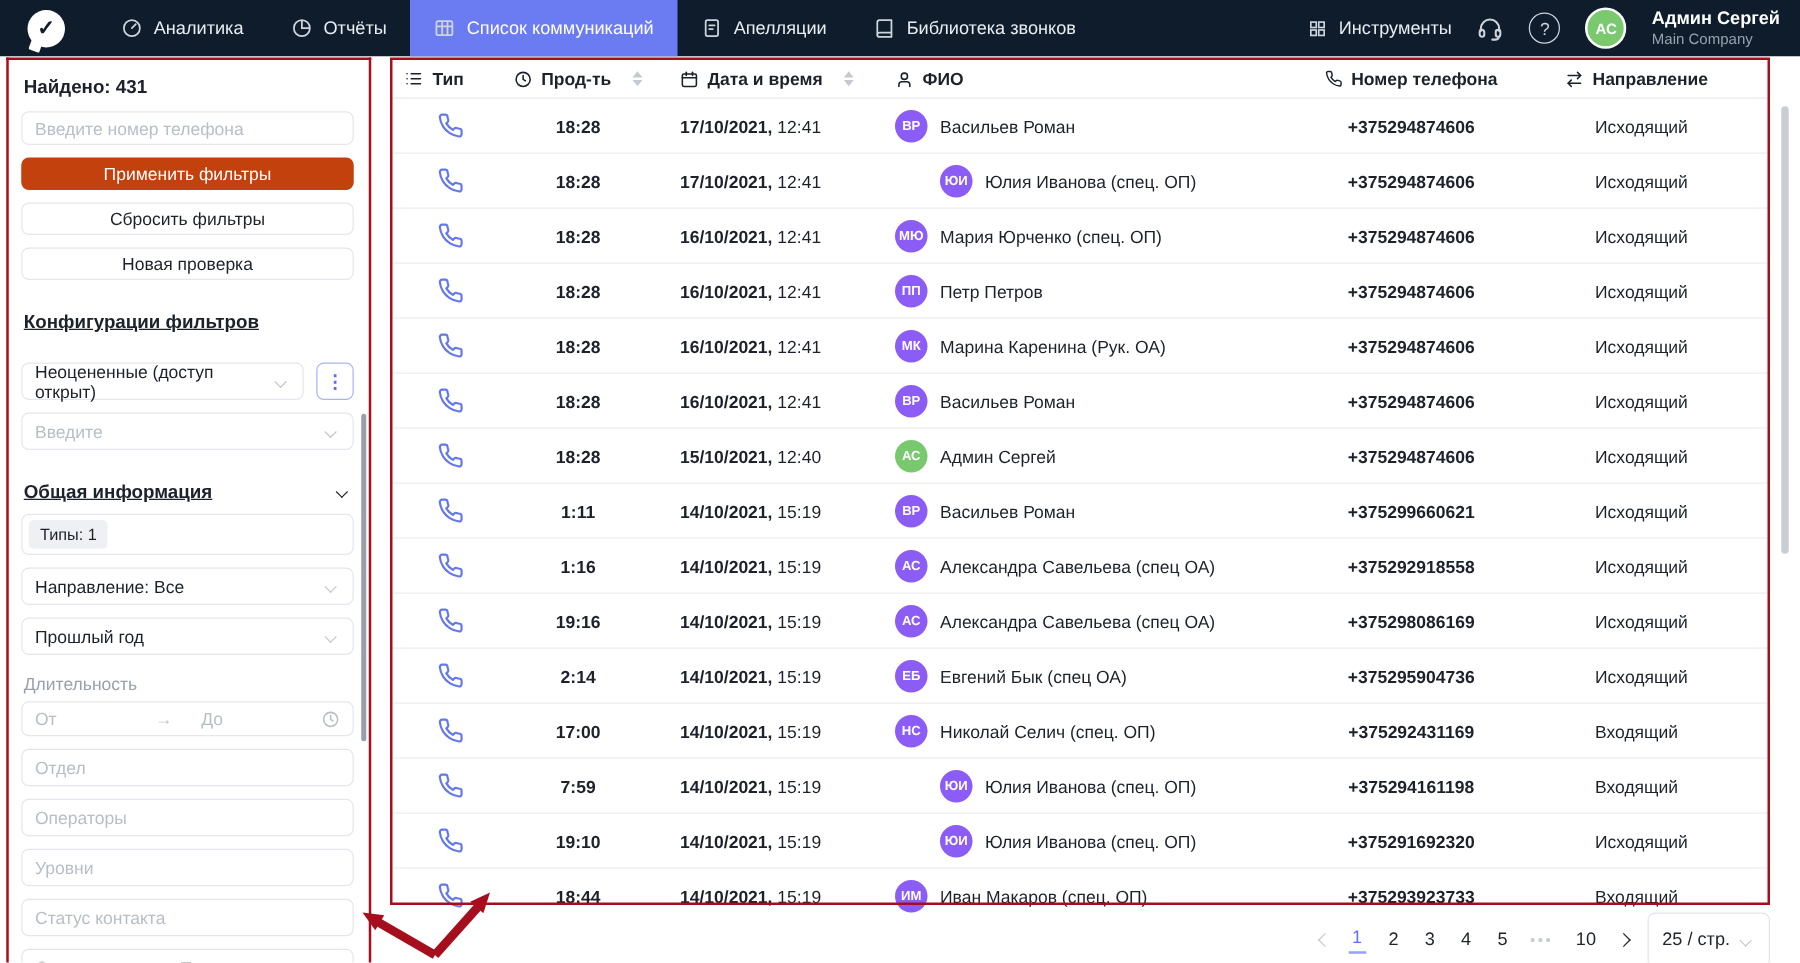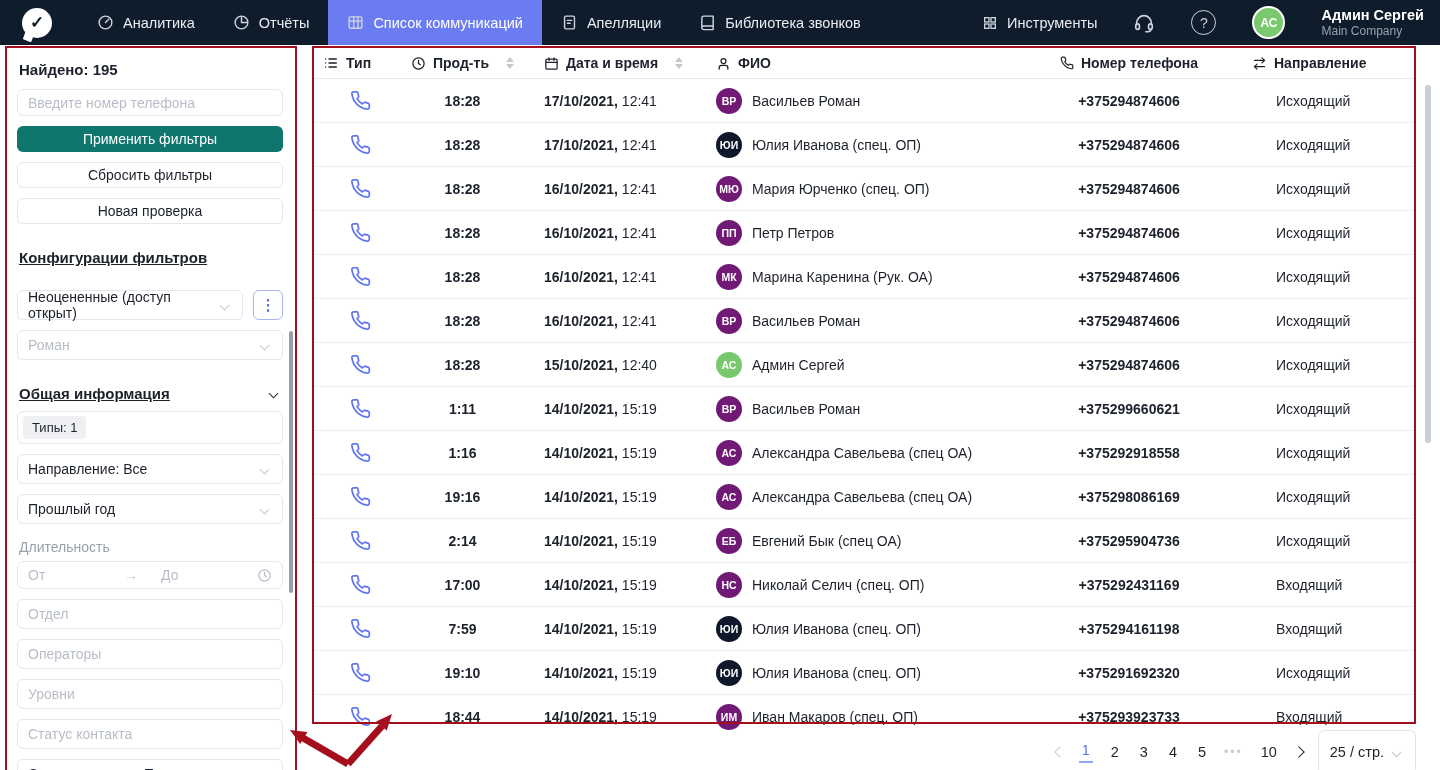--- a/index.html
+++ b/index.html
@@ -7,35 +7,35 @@
   body { position:relative; background:#fff; font-family:"Liberation Sans", sans-serif; color:#1c212b; }
 
   
   .navbar { position:absolute; top:0; left:0; right:0; height:45px; background:#0e1c2c; display:flex; align-items:center; color:#e9edf2; z-index:5; }
   .logo { width:30px; height:30px; margin:0 26px 0 22px; background:#fff; border-radius:50%; position:relative; display:flex; align-items:center; justify-content:center; color:#0e1c2c; font-weight:700; font-size:17px; }
   .logo::after { content:""; position:absolute; left:2px; bottom:-3px; width:9px; height:9px; background:#fff; transform:rotate(20deg); border-radius:1px; }
   .logo span { position:relative; z-index:1; }
   .nav-item { display:flex; align-items:center; gap:9px; padding:0 19px; height:100%; font-size:14.5px; cursor:pointer; white-space:nowrap; }
   .nav-item.active { background:#6b7cf3; color:#fff; }
   .nav-item svg { flex:none; }
-  .nav-right { margin-left:auto; display:flex; align-items:center; gap:36px; padding-right:16px; }
+  .nav-right { margin-left:auto; display:flex; align-items:center; gap:20px; padding-right:16px; }
   .nav-tool { display:flex; align-items:center; gap:9px; font-size:14.5px; cursor:pointer; }
   .icon-btn { display:flex; align-items:center; justify-content:center; cursor:pointer; color:#cdd4db; }
   .help-circle { width:25px; height:25px; border:1.6px solid #cdd4db; border-radius:50%; font-size:14px; color:#cdd4db; display:flex; align-items:center; justify-content:center; }
   .avatar-lg { width:33px; height:33px; border-radius:50%; background:#7ac96f; color:#fff; font-size:12px; font-weight:700; display:flex; align-items:center; justify-content:center; border:2px solid #fff; }
   .user-block { line-height:1.25; }
   .user-name { font-size:14.5px; font-weight:700; color:#fff; }
   .user-company { font-size:12px; color:#97a1ac; }
 
   
   .sidebar { position:absolute; left:7px; top:48px; width:288px; height:722px; background:#fff; padding:12px 12px 0 10px; overflow:hidden; }
   .found { font-size:15px; font-weight:700; margin:1px 0 11px 2px; }
   .tb-input { height:27px; border:1px solid #e4e7ec; border-radius:6px; display:flex; align-items:center; padding:0 10px; font-size:14px; color:#b8bec8; background:#fff; }
   .btn { height:26px; border-radius:6px; font-size:14px; display:flex; align-items:center; justify-content:center; margin-top:10px; cursor:pointer; }
-  .btn-primary { background:#0f766e; color:#fff; }
+  .btn-primary { background:#c2410c; color:#fff; }
   .btn-plain { background:#fff; border:1px solid #e3e6ec; color:#1c212b; }
   .section-h { font-weight:700; font-size:15px; display:flex; align-items:center; justify-content:space-between; margin:25px 2px 9px 2px;text-decoration:underline; }
   .chev { width:7px; height:7px; border-right:1.7px solid #8b919b; border-bottom:1.7px solid #8b919b; transform:rotate(45deg); margin-right:4px; flex:none; }
   .chev.dark { border-color:#2a2f38; }
   .chev.light { border-color:#c2c7cf; }
   .select { height:30px; border:1px solid #e3e6ec; border-radius:6px; display:flex; align-items:center; justify-content:space-between; padding:0 10px; font-size:14px; background:#fff; cursor:pointer; margin-top:10px; }
   .select .ph { color:#b8bec8; }
   .config-row { display:flex; gap:10px; margin-top:24px; }
   .config-row .select { flex:1; margin-top:0; }
   .dots-btn { width:30px; height:30px; flex:none; border:1px solid #a9b4f2; border-radius:6px; color:#5b6dee; font-size:15px; font-weight:700; display:flex; align-items:center; justify-content:center; cursor:pointer; }
@@ -60,22 +60,22 @@
   .sorter { display:flex; flex-direction:column; gap:2px; margin-left:10px; cursor:pointer; }
   .car-up { width:0; height:0; border-left:4px solid transparent; border-right:4px solid transparent; border-bottom:5px solid #c5cad2; }
   .car-dn { width:0; height:0; border-left:4px solid transparent; border-right:4px solid transparent; border-top:5px solid #c5cad2; }
   .trow { height:44px; border-bottom:1px solid #eceef2; font-size:14px; cursor:pointer; }
   .cell-type { display:flex; justify-content:center; color:#6478ee; }
   .cell-dur { text-align:center; font-weight:700; }
   .cell-date { padding-left:25px; }
   .cell-date b { font-weight:700; }
   .cell-fio { display:flex; align-items:center; gap:10px; padding-left:12px; }
   .avatar { width:26px; height:26px; flex:none; border-radius:50%; color:#fff; font-size:10.5px; font-weight:700; display:flex; align-items:center; justify-content:center; }
-  .avatar.blue { background:#701a75; }
-  .avatar.yellow { background:#0f172a; }
+  .avatar.blue { background:#8b5cf6; }
+  .avatar.yellow { background:#8b5cf6;margin-left:36px; }
   .avatar.green { background:#78c96e; }
   .cell-phone { text-align:center; font-weight:600; }
   .cell-dir { padding-left:47px; }
 
   
   .pagination { position:absolute; top:730px; right:24px; display:flex; align-items:center; gap:15px; font-size:14.5px; color:#20252e; }
   .pg-chev { width:8px; height:8px; border-right:1.8px solid #20252e; border-bottom:1.8px solid #20252e; cursor:pointer; }
   .pg-chev.left { transform:rotate(135deg); border-color:#c6cbd2; }
   .pg-chev.right { transform:rotate(-45deg); }
   .page { cursor:pointer; padding:1px 3px; }
@@ -176,21 +176,21 @@
     <div class="avatar-lg">АС</div>
     <div class="user-block">
       <div class="user-name">Админ Сергей</div>
       <div class="user-company">Main Company</div>
     </div>
   </div>
 </div>
 
 <div class="sidebar">
   <div class="found">
-    <span>Найдено:</span> <span>195</span>
+    <span>Найдено:</span> <span>431</span>
   </div>
 
   <div class="tb-input">
     <span>Введите номер телефона</span>
   </div>
 
   <div class="btn btn-primary">Применить фильтры</div>
   <div class="btn btn-plain">Сбросить фильтры</div>
   <div class="btn btn-plain">Новая проверка</div>
 
@@ -198,21 +198,21 @@
     <span>Конфигурации фильтров</span>
   </div>
   <div class="config-row">
     <div class="select">
       <span>Неоцененные (доступ открыт)</span>
         <span class="chev light"></span>
     </div>
     <div class="dots-btn">⋮</div>
   </div>
   <div class="select">
-    <span class="ph">Роман</span>
+    <span class="ph">Введите</span>
       <span class="chev light"></span>
   </div>
 
   <div class="section-h">
     <span>Общая информация</span>
       <span class="chev dark"></span>
   </div>
   <div class="types-box">
     <span class="chip">Типы: 1</span>
   </div>

